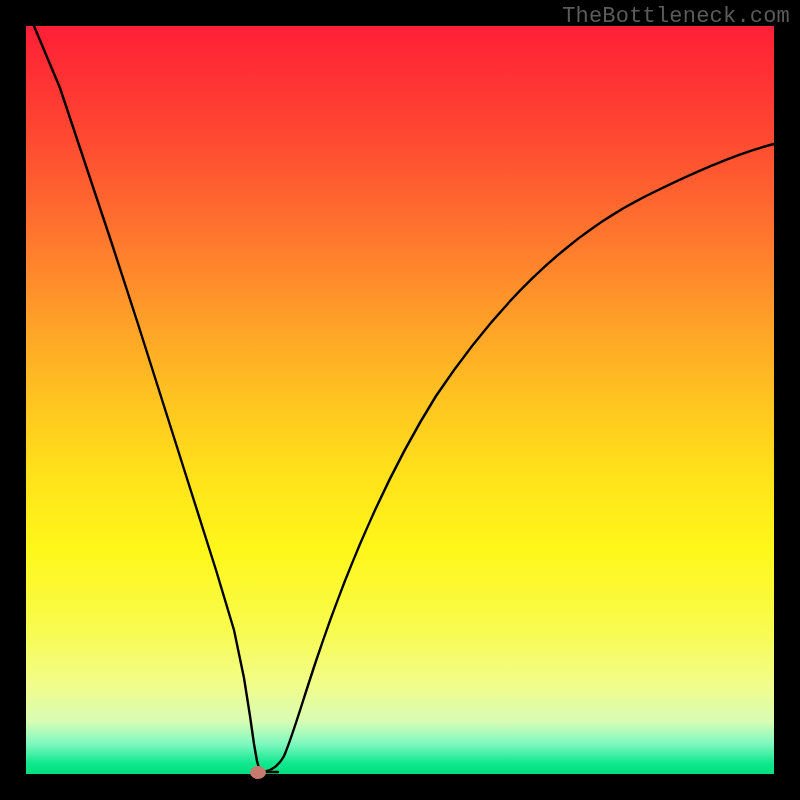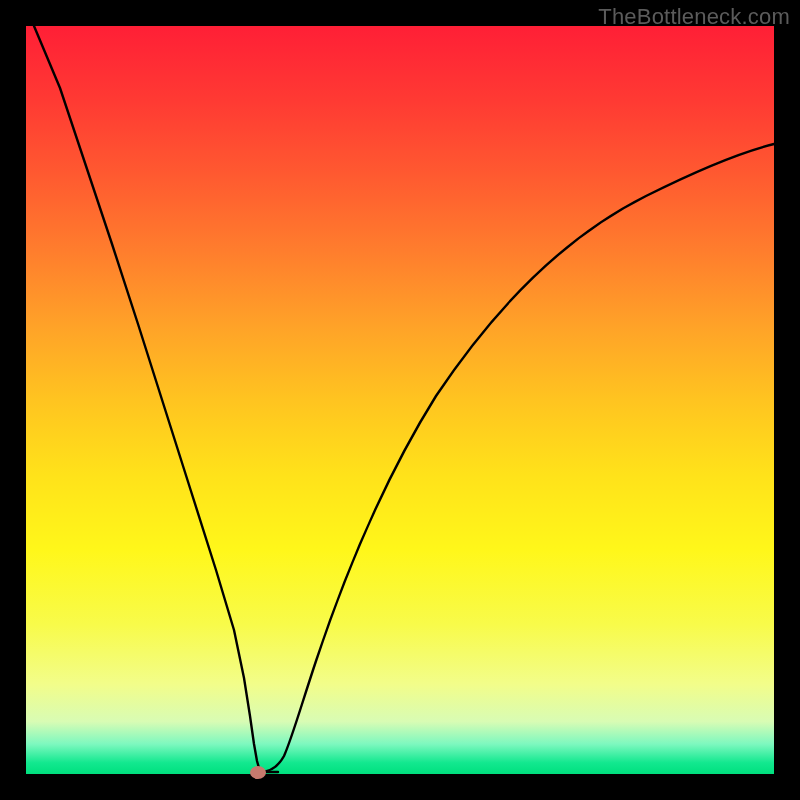--- a/index.html
+++ b/index.html
@@ -8,20 +8,21 @@
     width: 800px;
     height: 800px;
     background: #000;
     font-family: Arial, Helvetica, sans-serif;
   }
   .frame {
     position: relative;
     width: 800px;
     height: 800px;
     background: #000;
+    font-family: Liberation Mono, monospace;
   }
   .watermark {
     position: absolute;
     top: 4px;
     right: 10px;
     color: #5b5b5b;
     font-size: 22px;
     letter-spacing: 0.2px;
     z-index: 10;
   }

